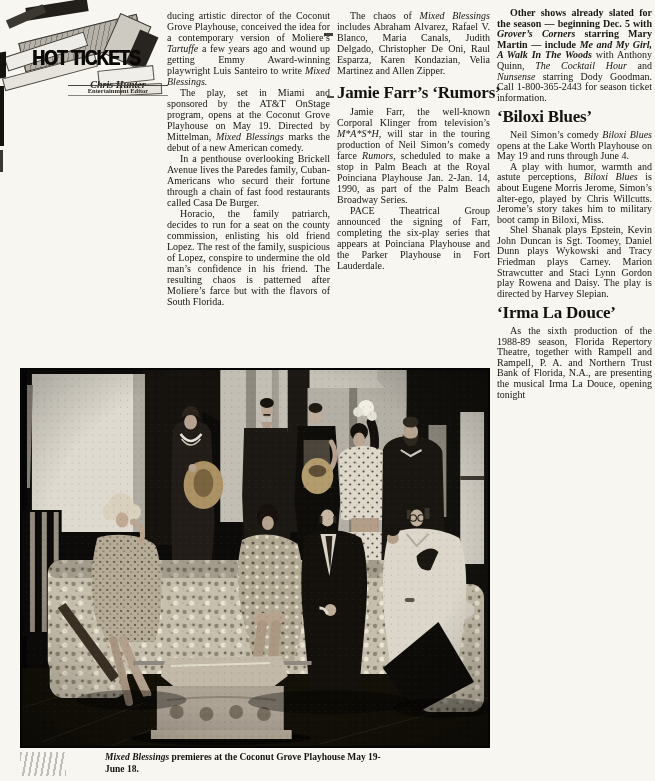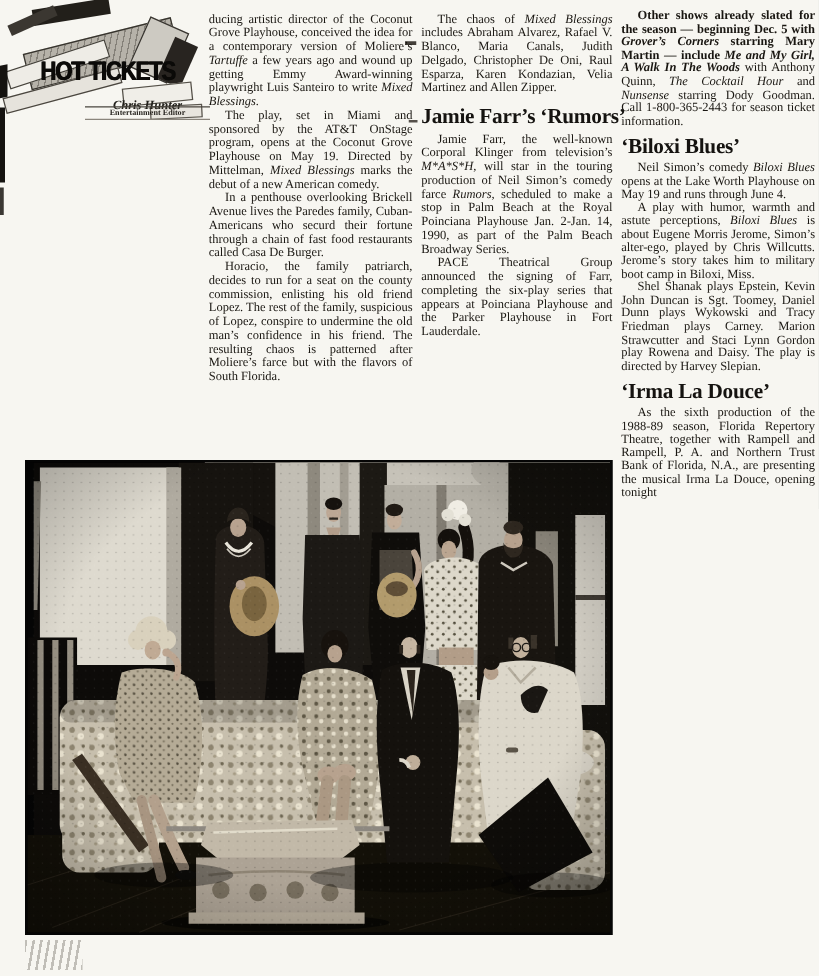--- a/index.html
+++ b/index.html
@@ -309,14 +309,18 @@
       </g>
 
       <ellipse cx="110" cy="330" rx="56" ry="10" fill="rgba(0,0,0,.35)"></ellipse>
       <ellipse cx="310" cy="332" rx="82" ry="12" fill="rgba(0,0,0,.35)"></ellipse>
       <ellipse cx="424" cy="338" rx="50" ry="10" fill="rgba(0,0,0,.35)"></ellipse>
       <rect x="0" y="0" width="470" height="376" fill="url(#grain)"></rect>
       <rect x="0" y="0" width="470" height="376" fill="url(#vig)"></rect>
     </svg>
   </div>
 
+  <div class="caption">
+    <div><span style="font-style: italic;">Mixed Blessings</span><span> premieres at the Coconut Grove Playhouse May 19-</span></div>
+    <div><span>June 18.</span></div>
+  </div>
 
 </div>
 
 </body></html>

